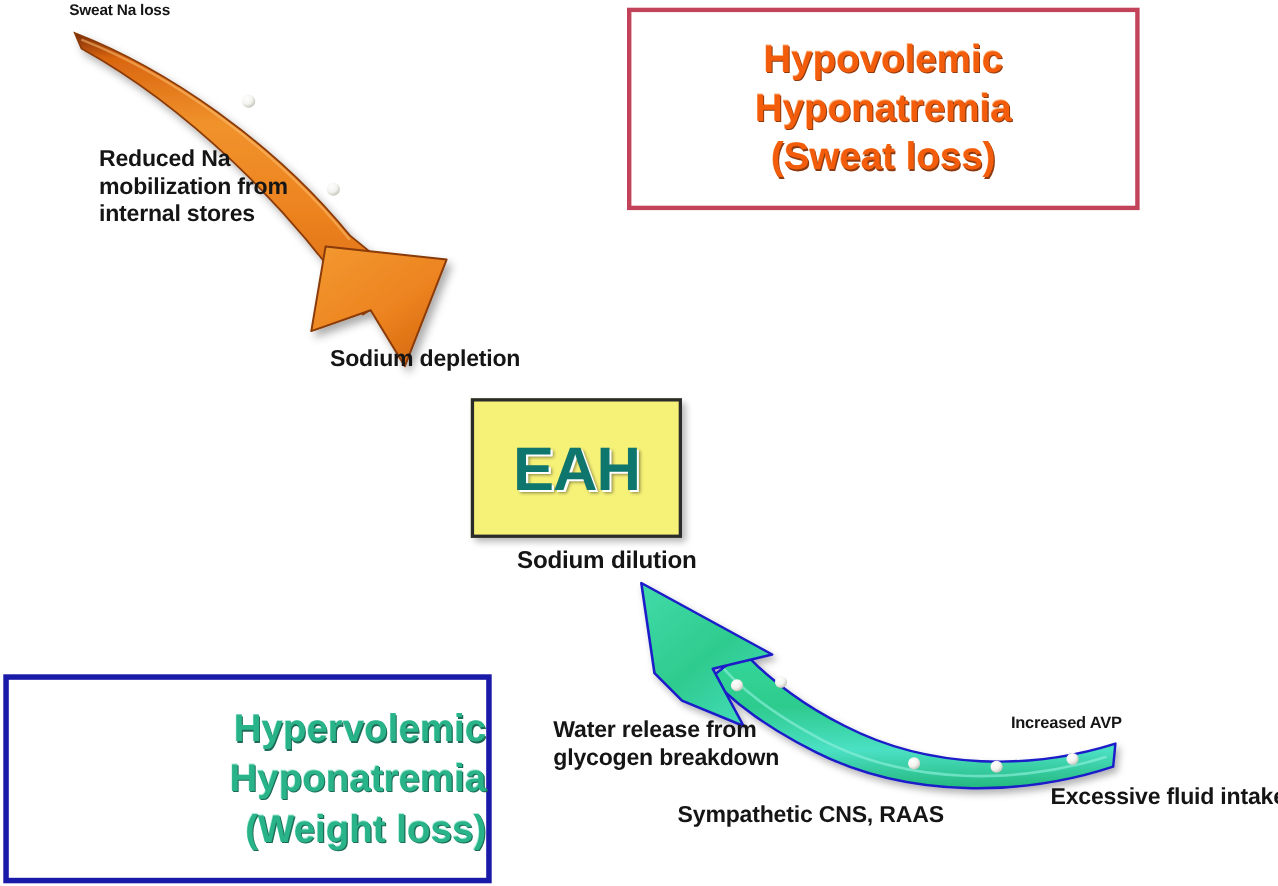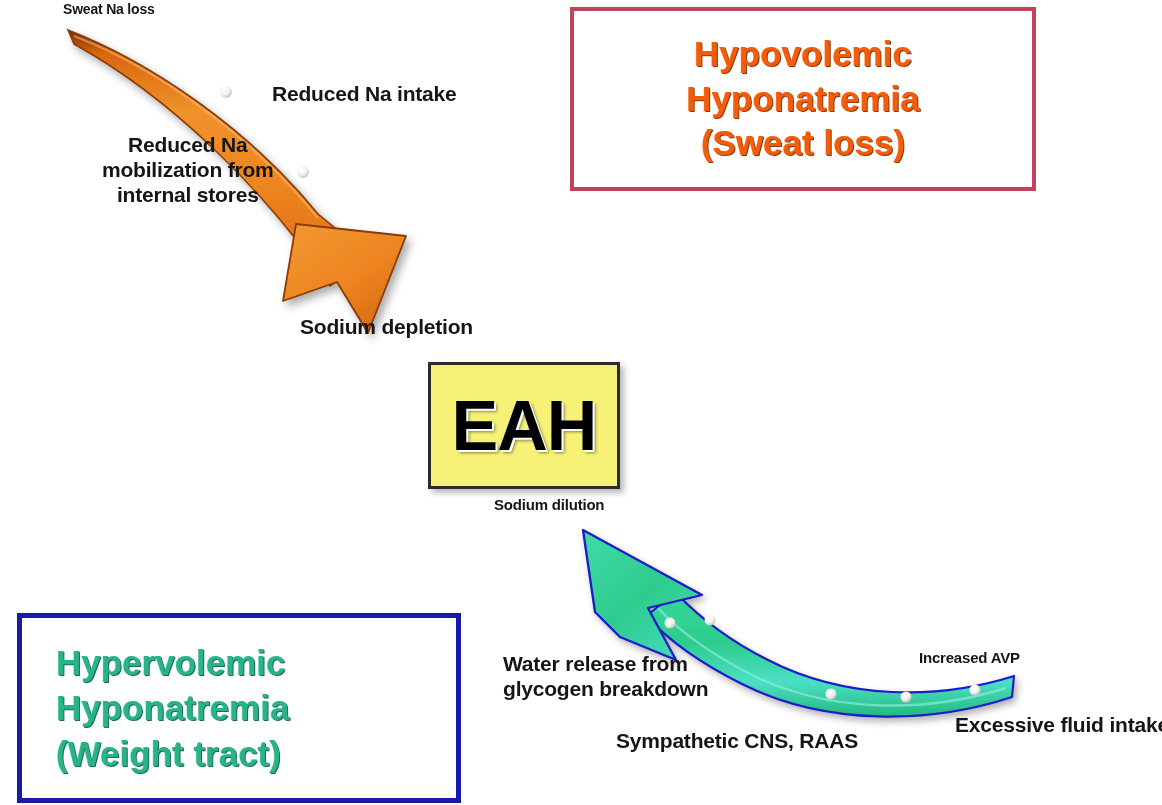--- a/index.html
+++ b/index.html
@@ -55,30 +55,30 @@
     font-weight: bold;
     line-height: 1.28;
     text-align: center;
     text-shadow: 1px 1px 0 #8e3a10, -0.5px -0.5px 0 #ffb27a;
     font-family: "Liberation Sans", sans-serif;
   }
 
   
   #box-hypervolemic {
     position: absolute;
-    left: 17px;
+    left: 3px;
     top: 613px;
     width: 444px;
     height: 190px;
     border: 5px solid #1A1AA8;
     background: #ffffff;
     box-sizing: border-box;
     display: flex;
     flex-direction: column;
-    align-items: flex-start;
+    align-items: flex-end;
     justify-content: center;
     padding-left: 34px;
   }
   #box-hypervolemic .ttl {
     color: #28B389;
     font-size: 35px;
     font-weight: bold;
     line-height: 1.30;
     text-align: center;
     text-shadow: 1px 1px 0 #1d6b57, -0.5px -0.5px 0 #a9ead6;
@@ -94,35 +94,35 @@
     height: 127px;
     background: #F6F177;
     border: 3px solid #2B2B2B;
     box-sizing: border-box;
     display: flex;
     align-items: center;
     justify-content: center;
     box-shadow: 4px 4px 6px rgba(0,0,0,0.28);
   }
   #box-eah .eah-text {
-    font-size: 70px;
-    font-weight: bold;
-    color: #000000;
+    font-size: 56px;
+    font-weight: bold;
+    color: #0f766e;
     letter-spacing: -1px;
     line-height: 1;
     text-shadow: 2px 2px 0 #ffffff, 3px 3px 3px rgba(0,0,0,0.45);
     font-family: "Liberation Sans", sans-serif;
   }
 
   
   #lbl-sweat-na-loss        { left: 63px;  top: 1px;   font-size: 14px; }
   #lbl-reduced-na-intake    { left: 272px; top: 82px;  font-size: 21px; }
-  #lbl-reduced-na-mobil     { left: 90px;  top: 133px; font-size: 21px; text-align: center; margin-left: 12px; }
+  #lbl-reduced-na-mobil     { left: 90px;  top: 133px; font-size: 21px; text-align: left; }
   #lbl-sodium-depletion     { left: 300px; top: 315px; font-size: 21px; text-align: right; }
-  #lbl-sodium-dilution      { left: 494px; top: 496px; font-size: 15px; }
+  #lbl-sodium-dilution      { left: 470px; top: 496px; font-size: 22px; }
   #lbl-absorption-fluids    { left: 740px; top: 570px; font-size: 21px; }
   #lbl-water-release        { left: 503px; top: 652px; font-size: 21px; }
   #lbl-sympathetic          { left: 616px; top: 729px; font-size: 21px; }
   #lbl-increased-avp        { left: 919px; top: 649px; font-size: 15px; }
   #lbl-excessive-fluid      { left: 955px; top: 713px; font-size: 21px; }
 </style>
 </head>
 <body>
 
 <div id="canvas">
@@ -225,26 +225,25 @@
 
   <div id="box-hypovolemic">
     <div class="ttl">Hypovolemic</div>
     <div class="ttl">Hyponatremia</div>
     <div class="ttl">(Sweat loss)</div>
   </div>
 
   <div id="box-hypervolemic">
     <div class="ttl">Hypervolemic</div>
     <div class="ttl">Hyponatremia</div>
-    <div class="ttl">(Weight tract)</div>
+    <div class="ttl">(Weight loss)</div>
   </div>
 
   <div class="lbl" id="lbl-sweat-na-loss">Sweat Na loss</div>
 
-  <div class="lbl" id="lbl-reduced-na-intake">Reduced Na intake</div>
 
   <div class="lbl" id="lbl-reduced-na-mobil">Reduced Na
 mobilization from
 internal stores</div>
 
   <div class="lbl" id="lbl-sodium-depletion">Sodium depletion</div>
 
   <div class="lbl" id="lbl-sodium-dilution">Sodium dilution</div>
 
 

